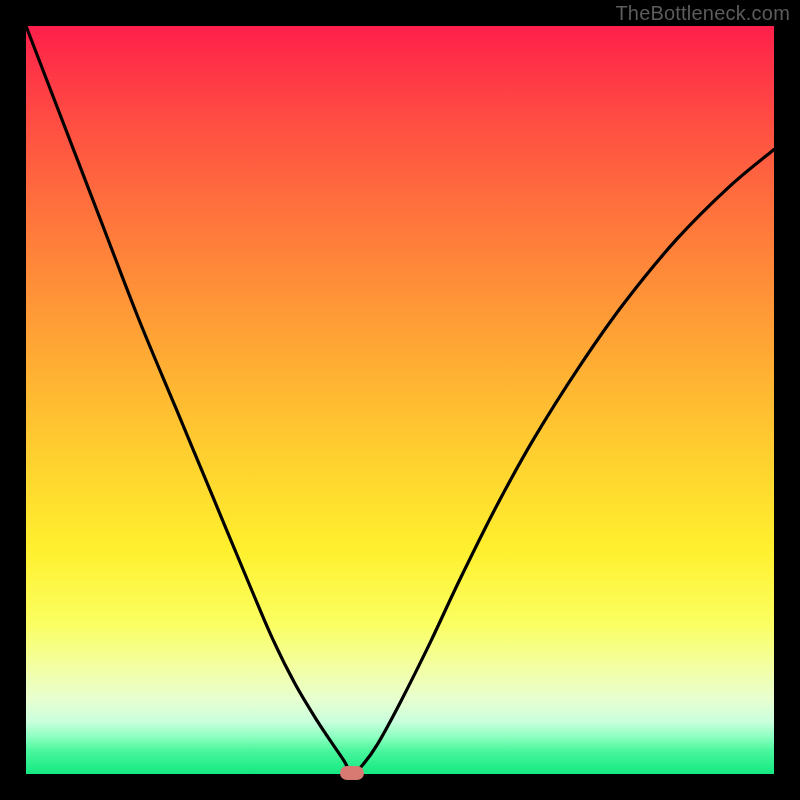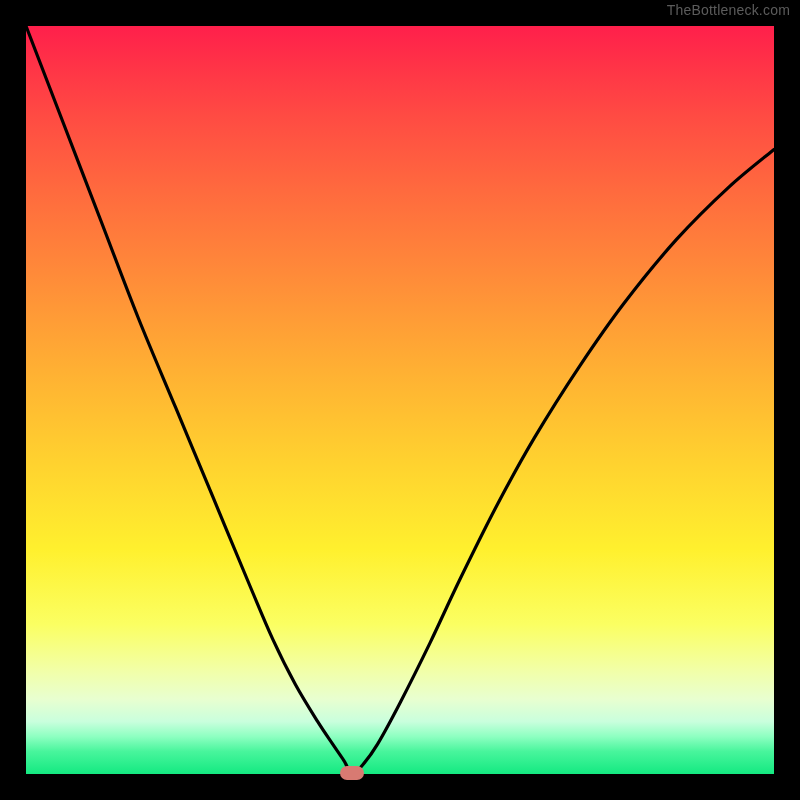--- a/index.html
+++ b/index.html
@@ -42,21 +42,21 @@
       #8dffc1 95%,
       #48f59c 97%,
       #14e981 100%
     );
   }
   .watermark {
     position: absolute;
     top: 2px;
     right: 10px;
     color: #5c5c5c;
-    font-size: 14px;
+    font-size: 20px;
     font-weight: 500;
     letter-spacing: 0.2px;
     user-select: none;
   }
   svg.curve {
     position: absolute;
     left: 0;
     top: 0;
     width: 748px;
     height: 748px;

